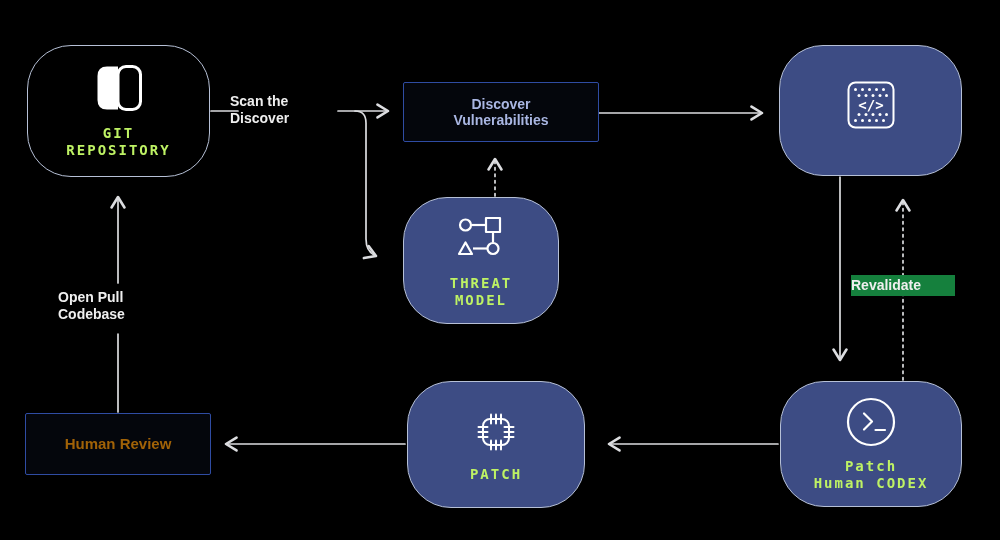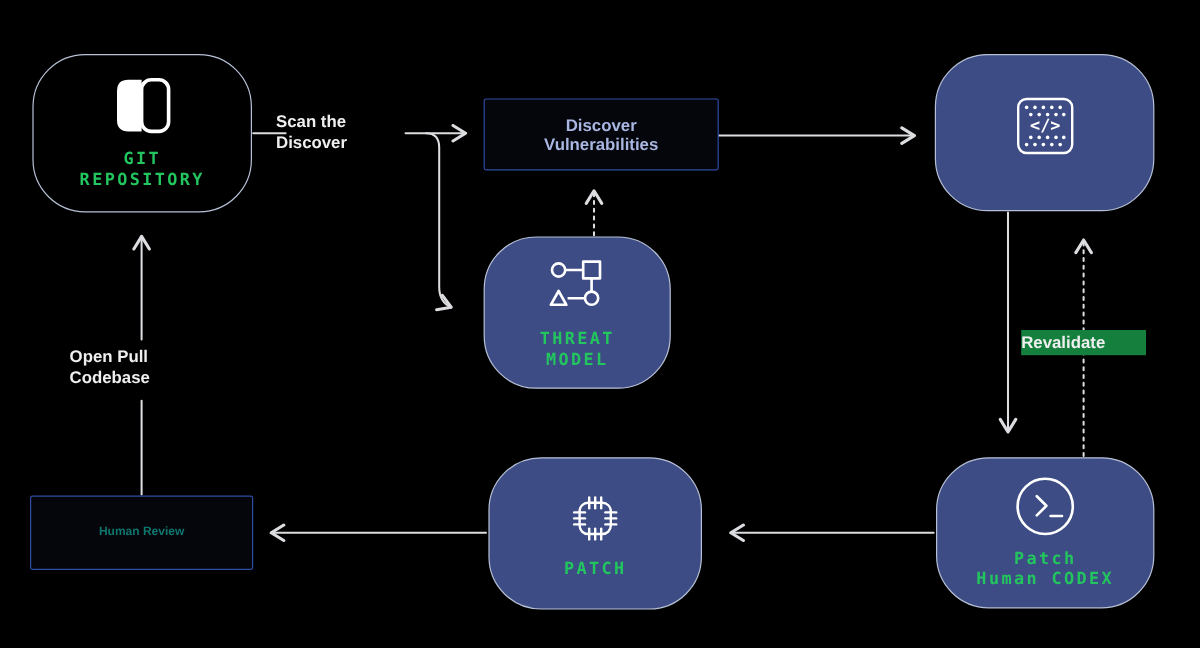--- a/index.html
+++ b/index.html
@@ -36,33 +36,33 @@
     background: #04060c;
     border: 1.6px solid #2f4ca3;
     border-radius: 2px;
   }
   .mono-label {
     font-family: "DejaVu Sans Mono", monospace;
     font-weight: bold;
     font-size: 14px;
     line-height: 17px;
     letter-spacing: 2px;
-    color: #22c55e;
+    color: #bef264;
     white-space: nowrap;
   }
   .mono-label span { display: block; }
   .sans-label {
     font-family: "Liberation Sans", sans-serif;
     font-weight: bold;
     font-size: 14px;
     line-height: 16px;
   }
   .sans-label span { display: block; }
   .accent-text { color: #a9b6e2; }
-  .human-text { color: #0f766e; font-size: 10px; }
+  .human-text { color: #a16207; font-size: 15px; }
   .edge-label {
     position: absolute;
     z-index: 3;
     text-align: left;
     color: #efefef;
     font-family: "Liberation Sans", sans-serif;
     font-weight: bold;
     font-size: 14px;
     line-height: 16.5px;
   }

